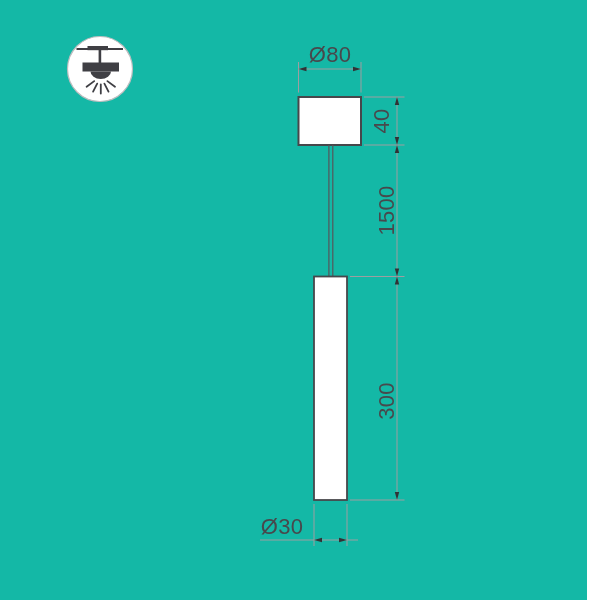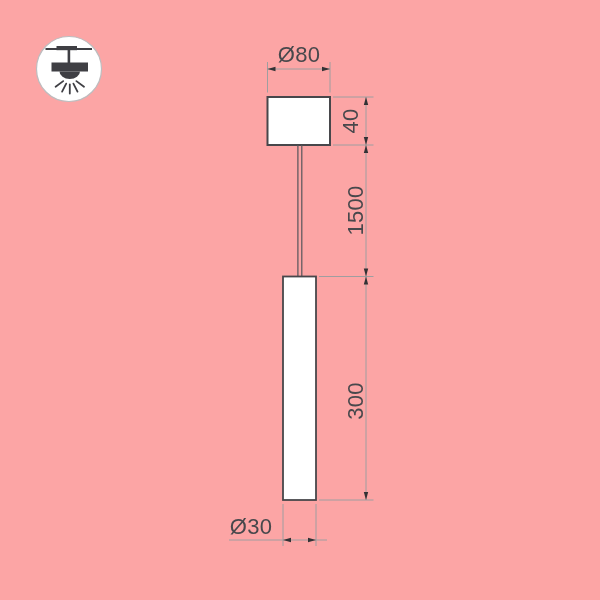--- a/index.html
+++ b/index.html
@@ -6,23 +6,24 @@
     margin: 0;
     padding: 0;
     background: #ffffff;
     width: 600px;
     height: 600px;
     font-family: "Liberation Sans", sans-serif;
     overflow: hidden;
   }
   .stage {
     position: relative;
-    width: 600px;
+    width: 556px;
     height: 600px;
-    background: #fca5a5;
+    background: #14b8a6;
+    padding-left: 31px;
   }
   svg { display: block; }
   .dim-text {
     font-family: "Liberation Sans", sans-serif;
     font-size: 22px;
     letter-spacing: 0.3px;
   }
 </style>
 </head>
 <body>

